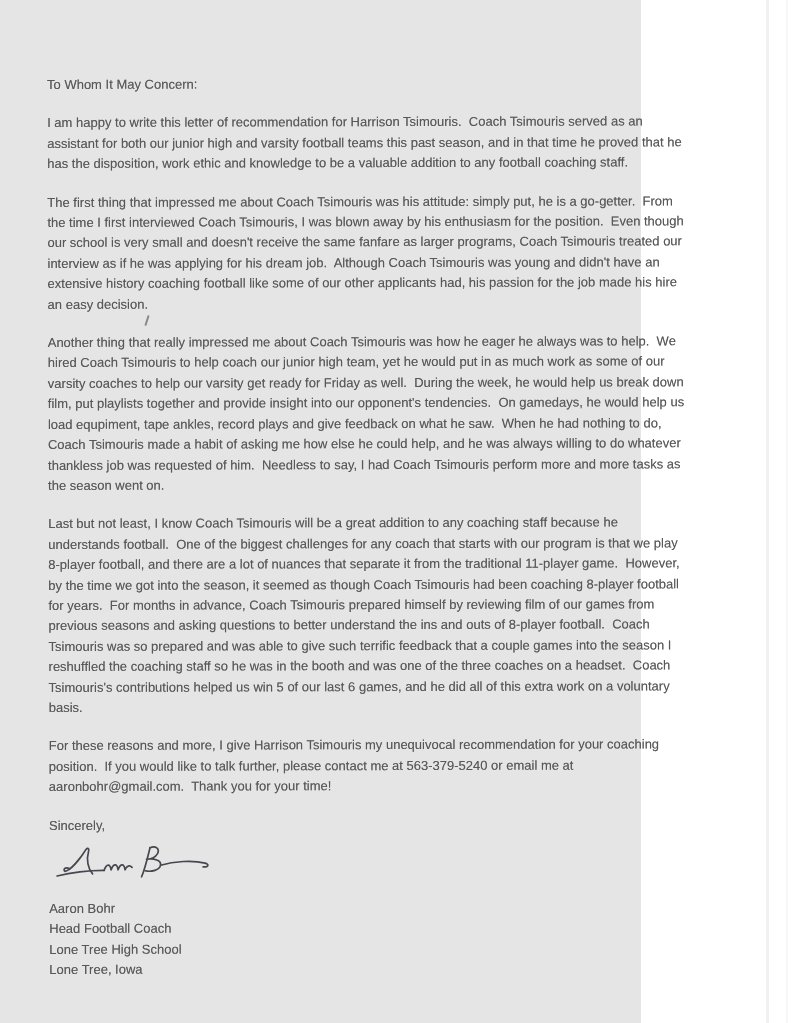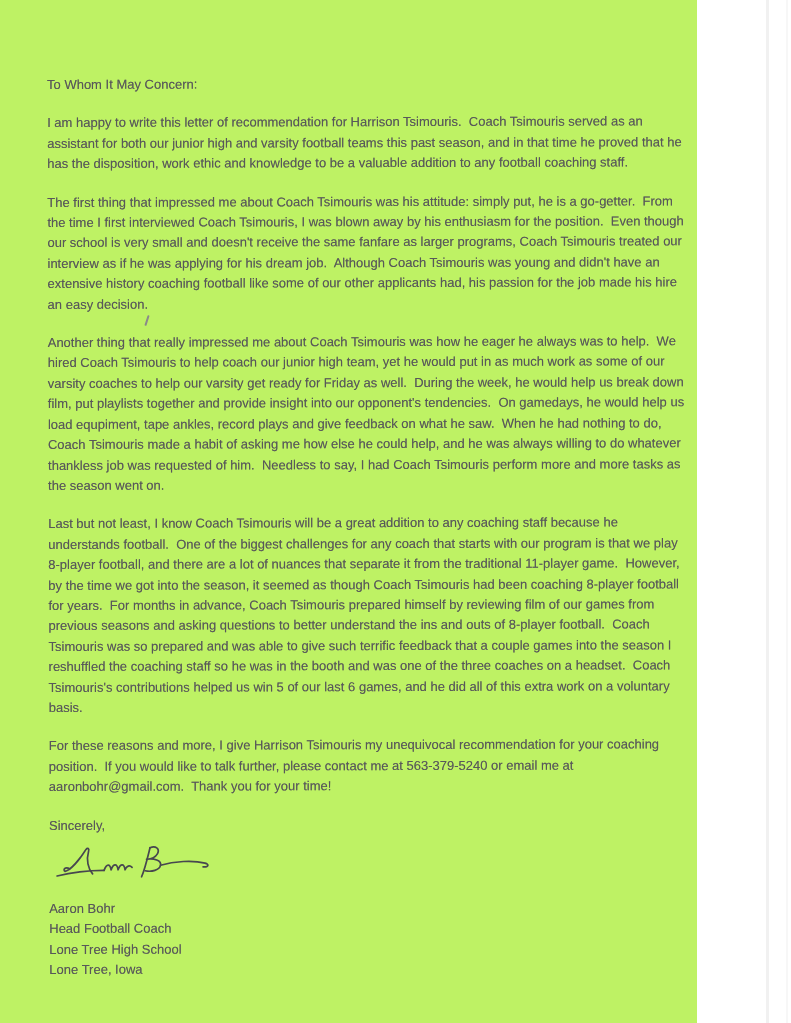--- a/index.html
+++ b/index.html
@@ -6,23 +6,23 @@
     margin: 0;
     padding: 0;
     background: #ffffff;
     width: 791px;
     height: 1023px;
     overflow: hidden;
     font-family: "Liberation Sans", sans-serif;
   }
   .scan-page {
     position: relative;
-    width: 697px;
+    width: 641px;
     height: 1023px;
-    background: #bef264;
+    background: #e5e5e5;
   }
   
   .scan-artifact {
     position: absolute;
     left: 766px;
     top: 0;
     width: 3px;
     height: 1023px;
     background: #f1f1f1;
   }

